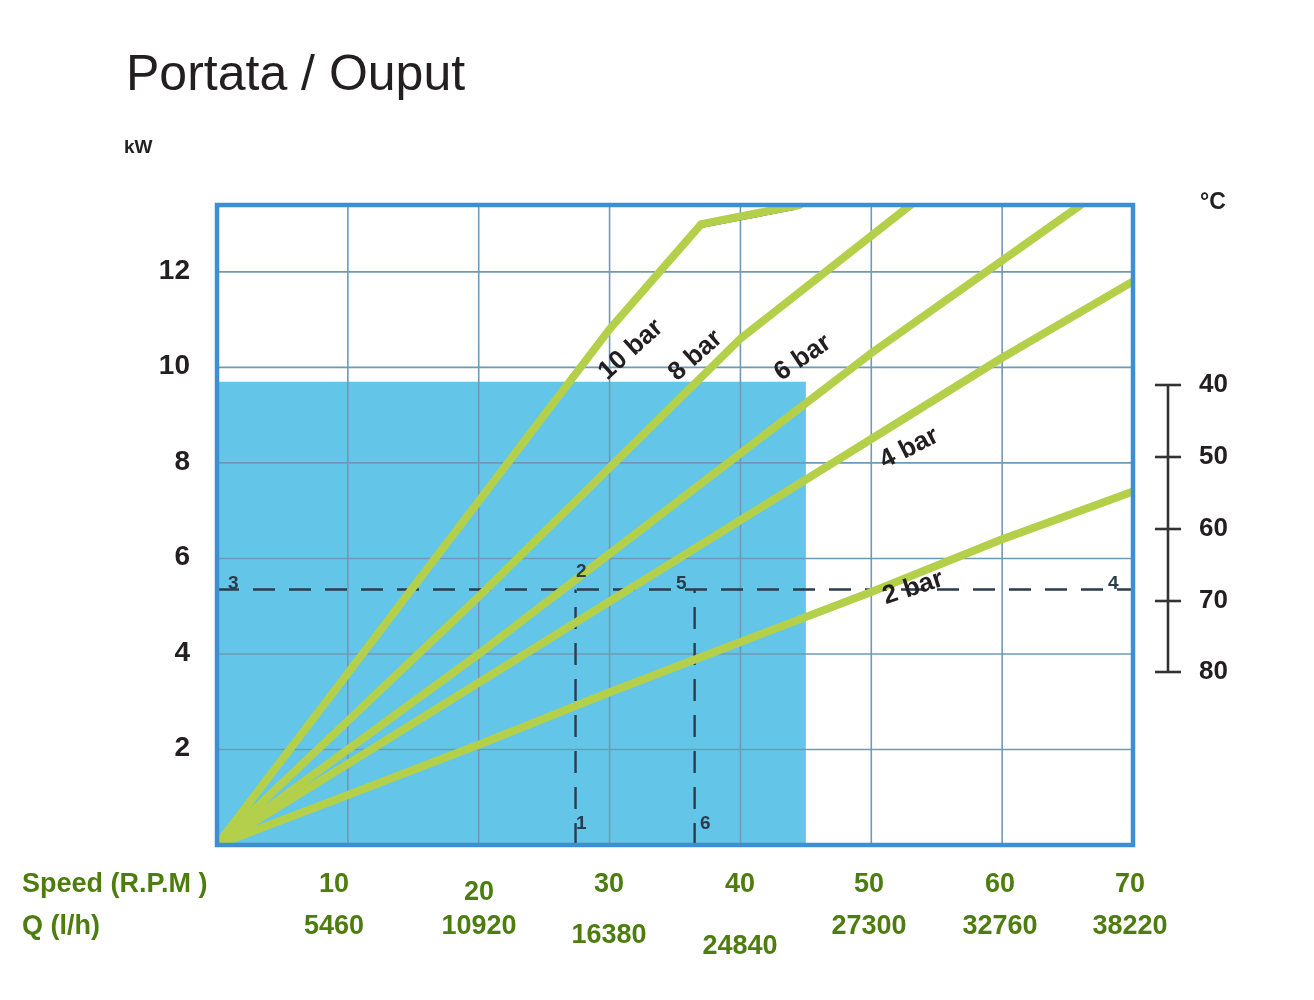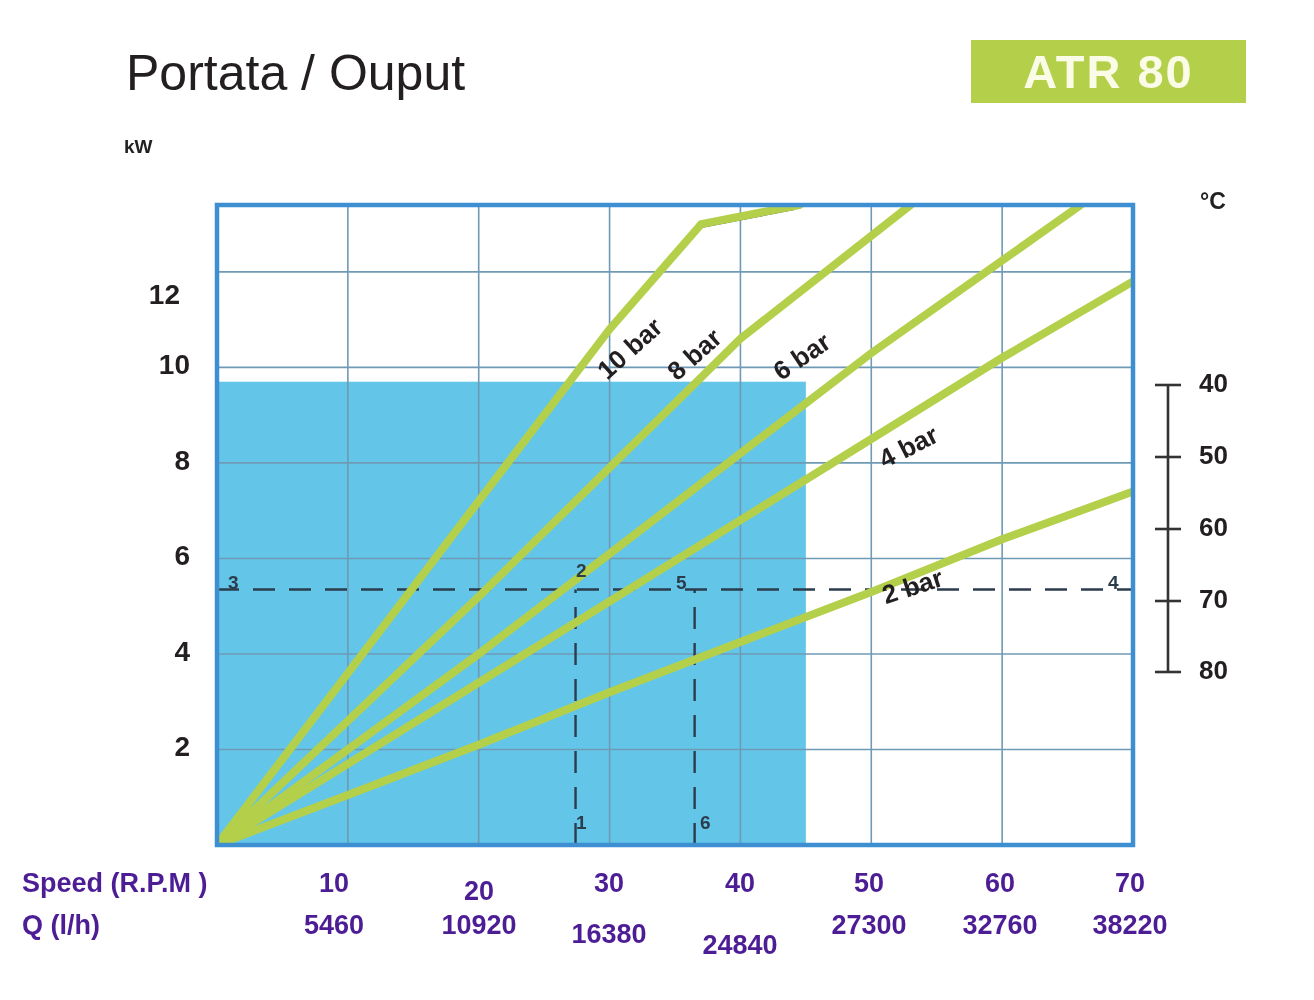--- a/index.html
+++ b/index.html
@@ -61,21 +61,21 @@
     position:absolute;
     font-size:26px;color:#231f20;font-weight:600;
     text-align:left;width:60px;
     font-family:"Liberation Sans", sans-serif;
   }
 
   
   .btable{
     position:absolute;left:14px;top:868px;
     width:1290px;
-    font-size:27px;color:#4c1d95;font-weight:600;
+    font-size:27px;color:#4d7c0f;font-weight:600;
     font-family:"Liberation Sans", sans-serif;
   }
   .brow{position:relative;height:42px;}
   .rowtitle{position:absolute;left:8px;top:0;white-space:nowrap;}
   .cell{position:absolute;text-align:center;transform:translateX(-50%);white-space:nowrap;}
 
   
   .cont-duty{
     position:absolute;left:240px;top:396px;
     font-size:28px;color:#2b3c4c;font-weight:600;
@@ -95,23 +95,20 @@
     font-family:"Liberation Sans", sans-serif;
   }
 </style>
 </head>
 <body>
 
 <div id="root">
 
   <div class="title">Portata / Ouput</div>
 
-  <div class="badge">
-    <span>ATR 80</span>
-  </div>
 
   <div class="kw-label">kW</div>
   <div class="c-label">°C</div>
 
   <div id="plotwrap">
     <svg width="1314" height="1000" viewBox="0 0 1314 1000">
       <defs>
         <clipPath id="plotclip">
             <rect x="216" y="204" width="917" height="641"></rect>
           </clipPath>
@@ -162,21 +159,21 @@
         <line x1="1155" y1="385" x2="1181" y2="385"></line>
         <line x1="1155" y1="457" x2="1181" y2="457"></line>
         <line x1="1155" y1="529" x2="1181" y2="529"></line>
         <line x1="1155" y1="601" x2="1181" y2="601"></line>
         <line x1="1155" y1="672" x2="1181" y2="672"></line>
       </g>
     </svg>
   </div>
 
   <div id="yticks">
-      <div class="ylab" style="left: 120px; top: 253.866px; margin-top: 25px;">12</div>
+      <div class="ylab" style="left: 130px; top: 253.866px;">12</div>
       <div class="ylab" style="left: 130px; top: 349.388px;">10</div>
       <div class="ylab" style="left: 130px; top: 444.91px;">8</div>
       <div class="ylab" style="left: 130px; top: 540.433px;">6</div>
       <div class="ylab" style="left: 130px; top: 635.955px;">4</div>
       <div class="ylab" style="left: 130px; top: 731.478px;">2</div>
     </div>
 
   <div id="tticks">
       <div class="tlab" style="left: 1199px; top: 368px;">40</div>
       <div class="tlab" style="left: 1199px; top: 440px;">50</div>

